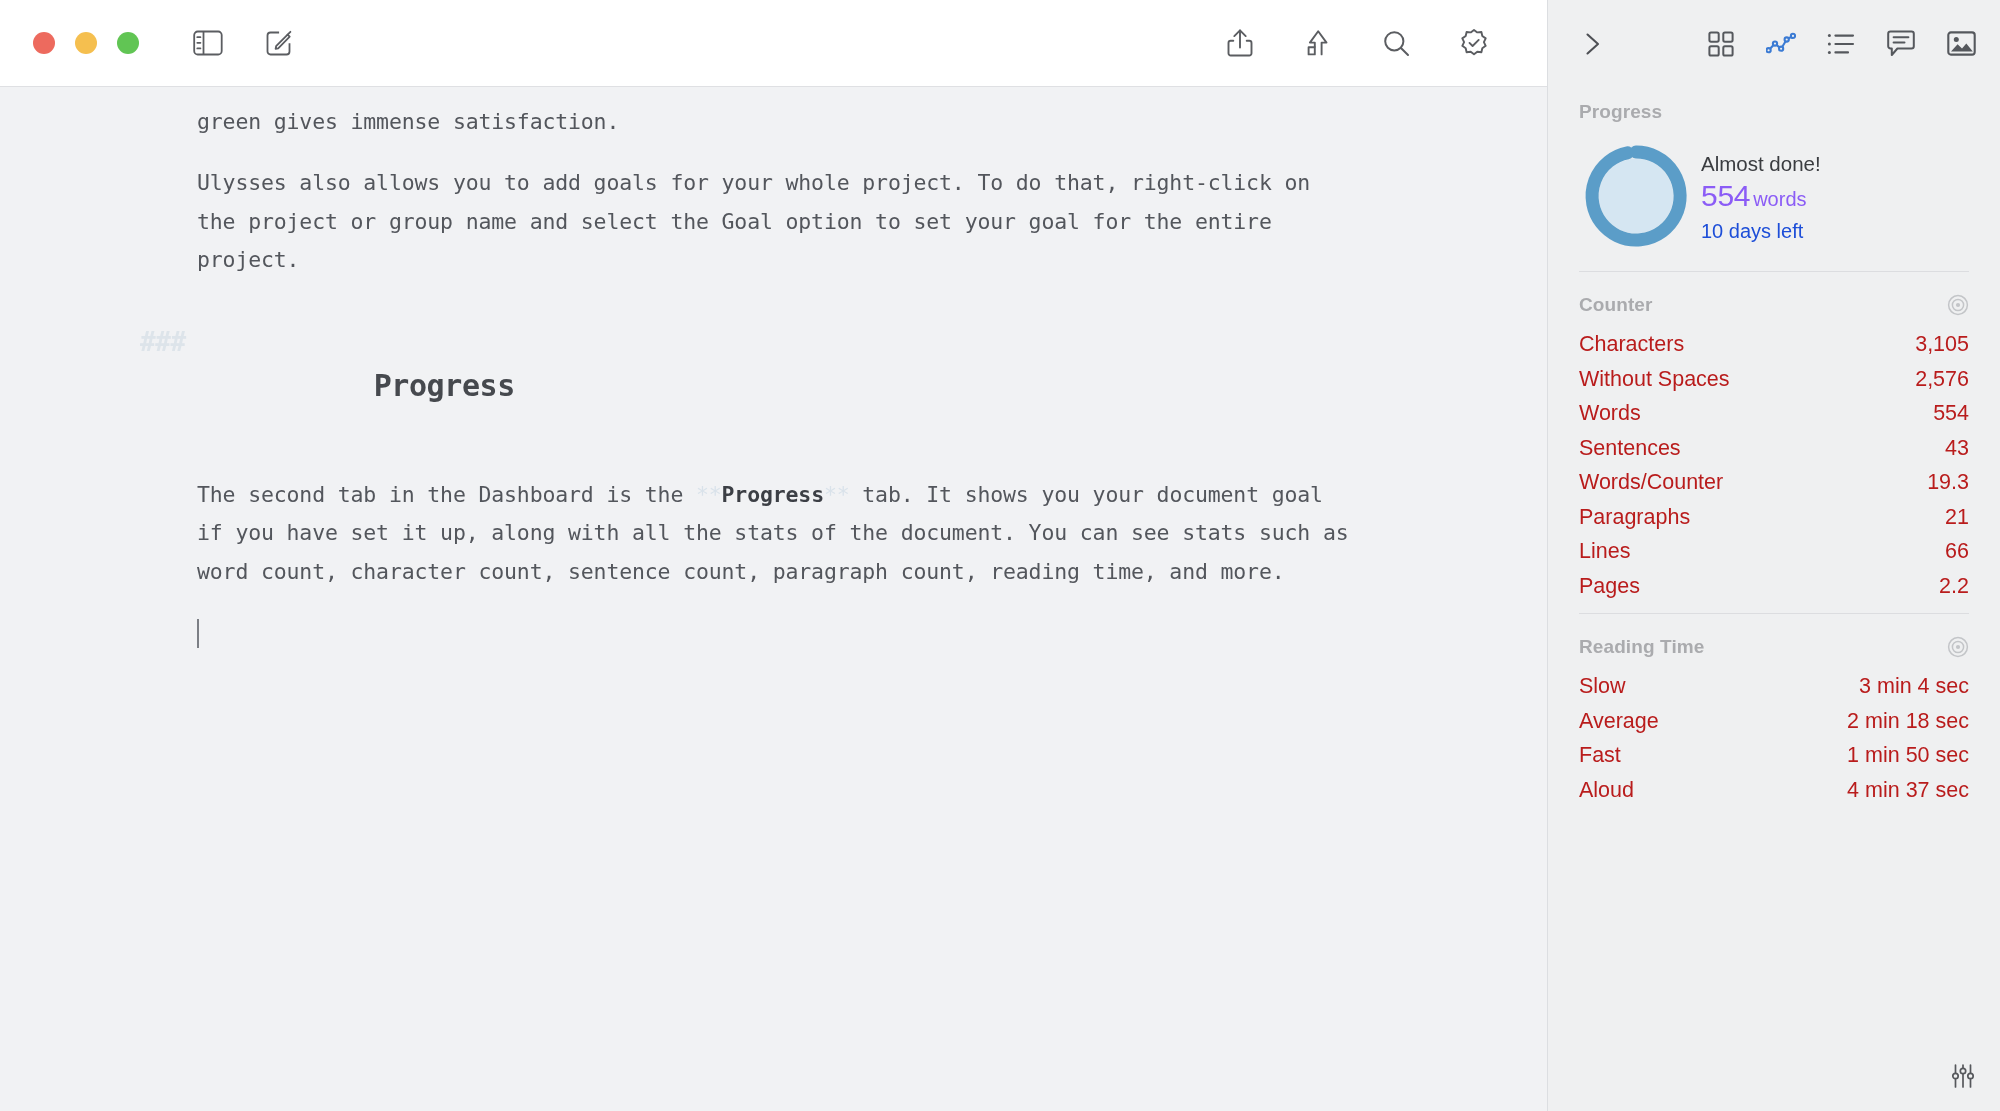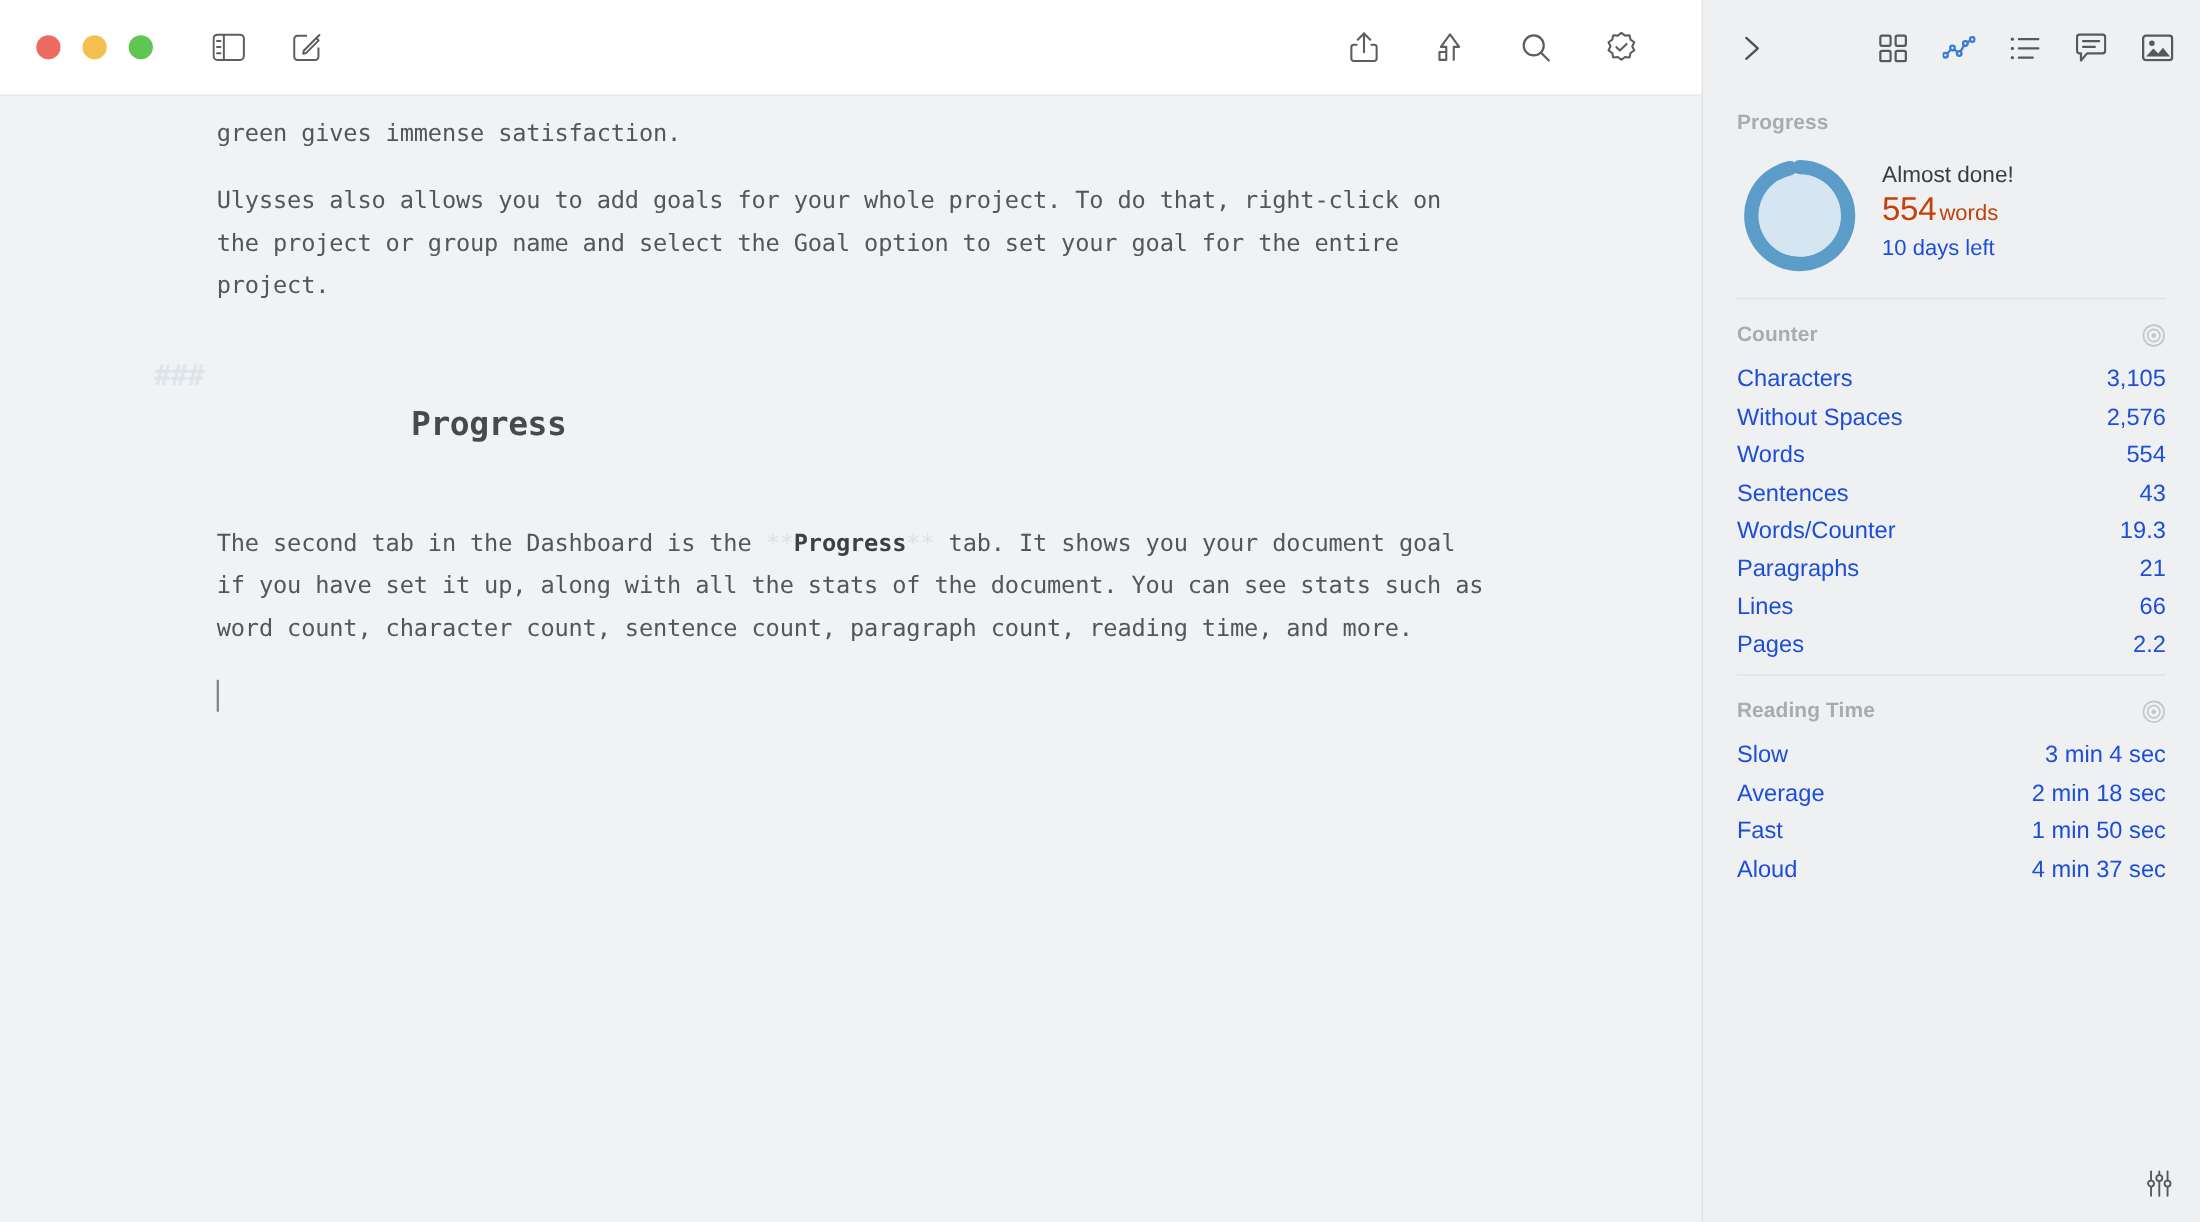--- a/index.html
+++ b/index.html
@@ -192,59 +192,59 @@
     letter-spacing: 0.1px;
     padding-top: 22px;
     padding-bottom: 4px;
   }
   .section-head.first { padding-top: 14px; }
 
   .target-icon { color: #c3c5c8; display: flex; }
 
   .progress-block {
     display: flex;
-    align-items: flex-start;
-    gap: 22px;
+    align-items: center;
+    gap: 12px;
     padding: 16px 0 22px 4px;
   }
 
   .ring-wrap { width: 106px; height: 106px; position: relative; flex: 0 0 auto; }
   .ring-wrap svg { display: block; }
 
   .progress-text { padding-top: 2px; }
   .pt-label {
     font-size: 20.5px;
     color: #3a3c40;
     line-height: 28px;
     margin-bottom: 2px;
   }
   .pt-count {
     line-height: 32px;
-    color: #c2410c;
+    color: #8b5cf6;
   }
   .pt-count .num { font-size: 30px; letter-spacing: -0.3px; }
   .pt-count .unit { font-size: 20px; margin-left: 3px; }
   .pt-days {
     font-size: 20px;
     color: #1d4ed8;
     line-height: 28px;
   }
 
   .divider {
     height: 1px;
     background: #dcdde0;
     width: 100%;
   }
 
   .stat-row {
     display: flex;
     align-items: baseline;
     justify-content: space-between;
     font-size: 21.5px;
-    color: #1d4ed8;
+    color: #b91c1c;
     line-height: 34.5px;
     padding: 0;
   }
   .stat-row .val { font-variant-numeric: tabular-nums; }
 
   .stat-list { padding-top: 7px; padding-bottom: 10px; }
   .stat-list.reading { padding-top: 7px; }
 
   .panel-footer {
     position: absolute;

